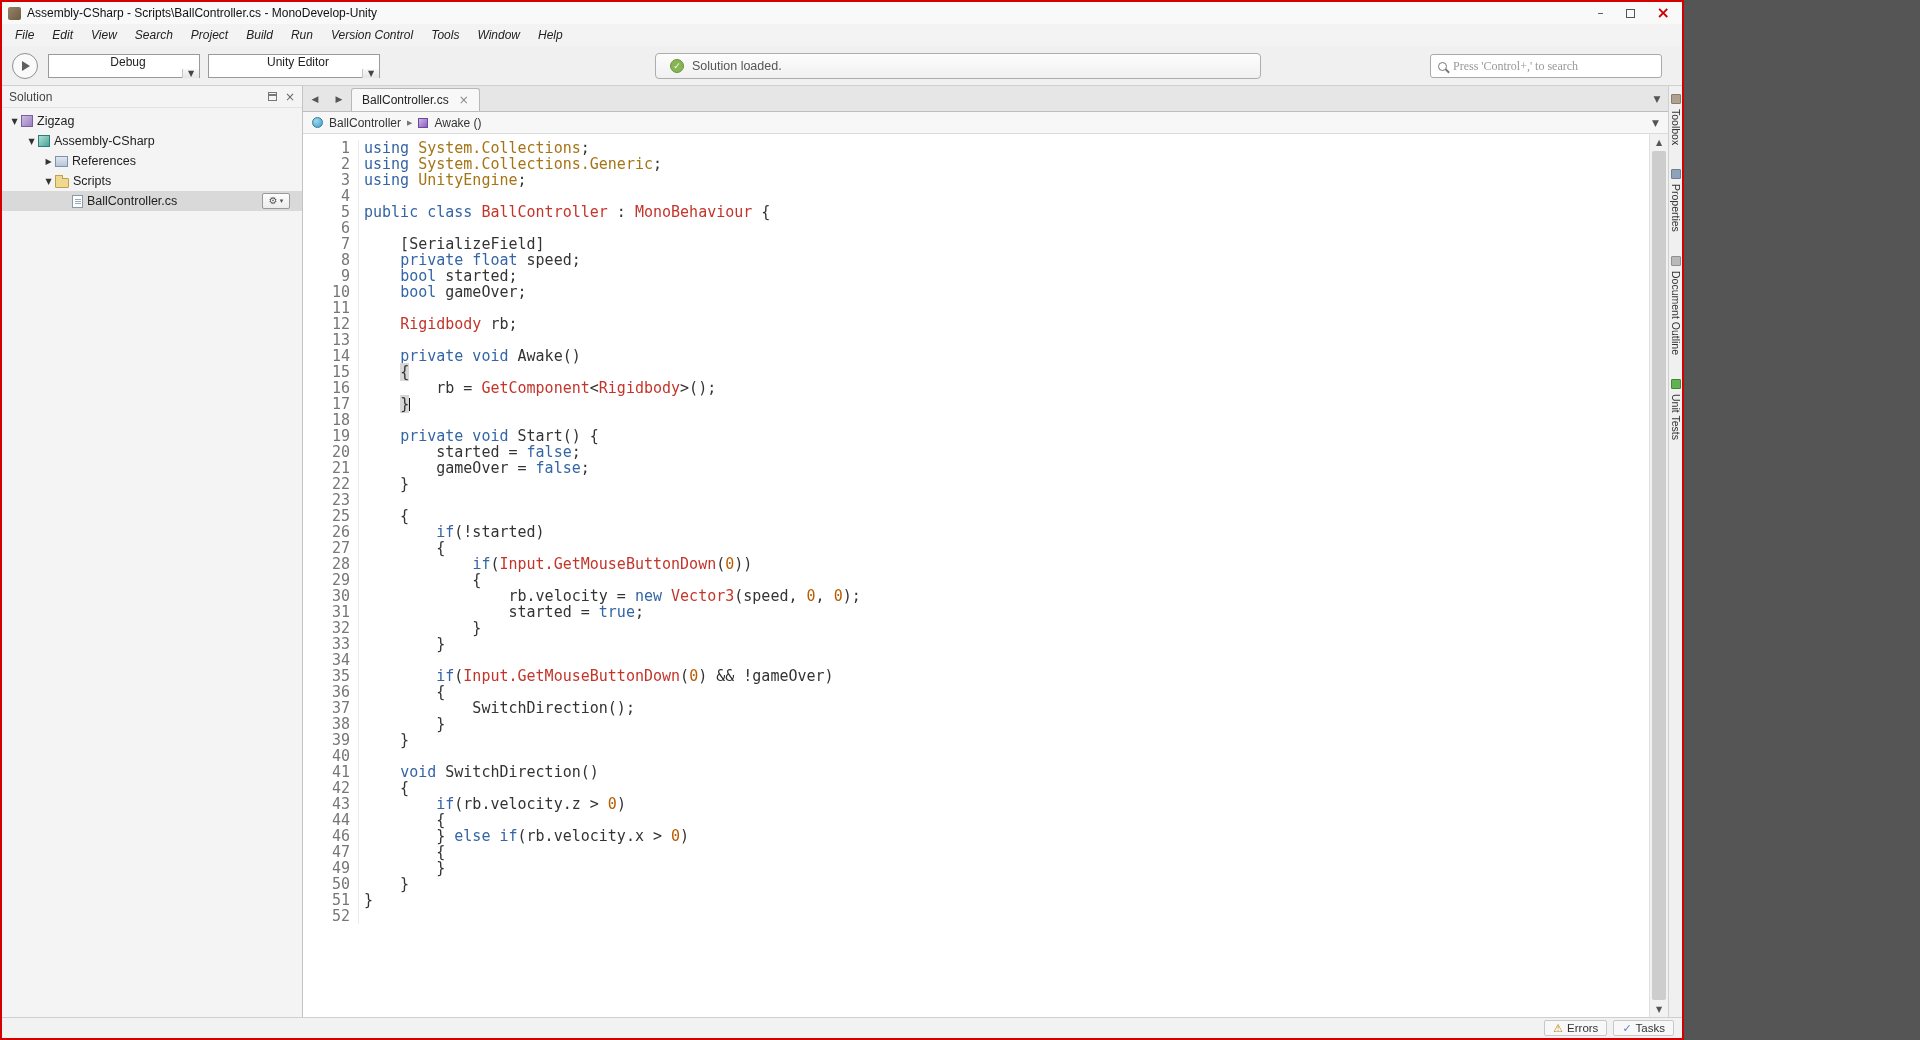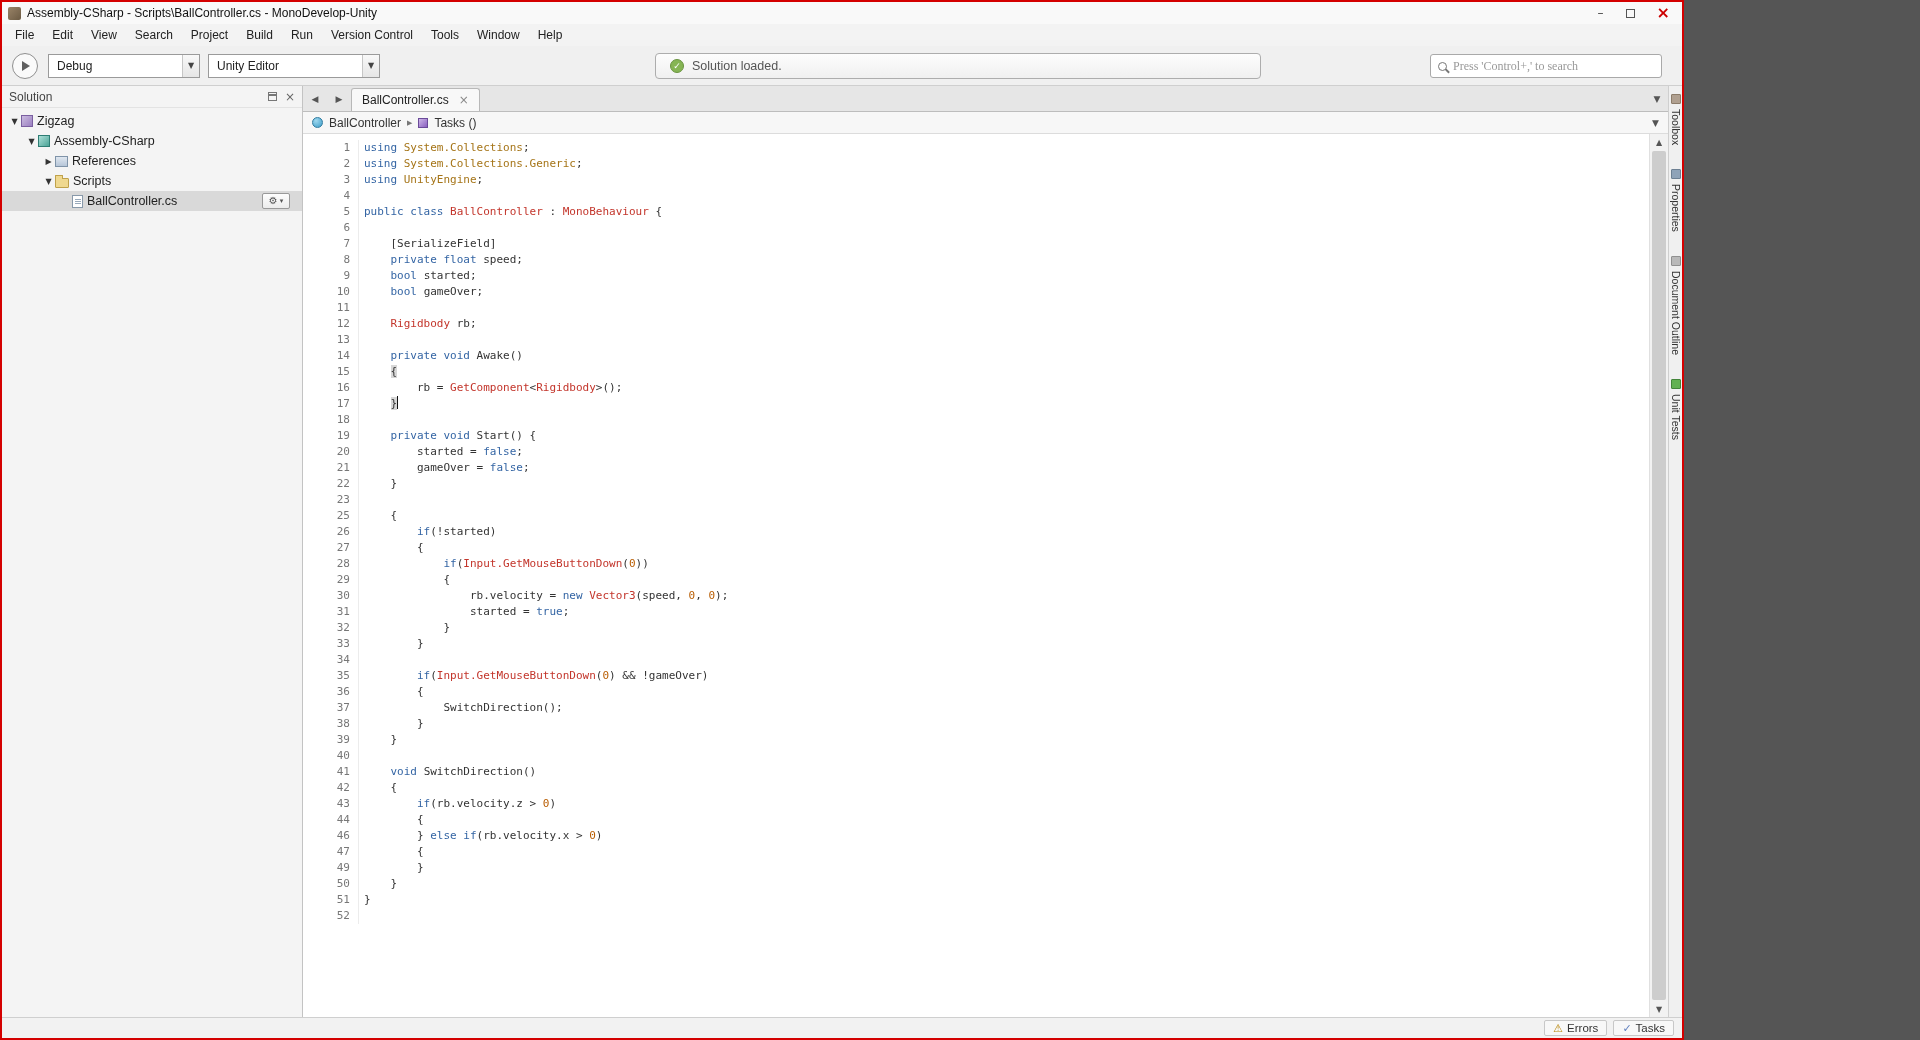--- a/index.html
+++ b/index.html
@@ -15,28 +15,28 @@
   
   .titlebar { height:22px; background:#f9f9f9; display:flex; align-items:center; padding:0 6px; }
   .app-icon { width:13px; height:13px; border-radius:2px; background:linear-gradient(135deg,#9a8468,#6b5a43); margin-right:6px; flex:none; }
   .win-title { font-size:12px; color:#111; white-space:nowrap; }
   .win-controls { margin-left:auto; display:flex; align-items:center; gap:22px; padding-right:6px; }
   .wc { font-size:12px; color:#444; cursor:default; line-height:1; }
   .wc-max { width:9px; height:9px; border:1px solid #555; display:inline-block; }
   .wc-close { color:#cc0000; font-size:16px; font-weight:bold; }
 
   
-  .menubar { height:22px; background:#f3f3f3; display:flex; align-items:stretch; padding-left:4px; }
+  .menubar { height:22px; background:#f3f3f3; display:flex; align-items:stretch; padding-left:4px;font-style:italic; }
   .menu-item { font-size:12px; color:#222; padding:0 9px; display:flex; align-items:center; }
 
   
   .toolbar { position:relative; height:40px; background:#f0f0f0; border-bottom:1px solid #cfcfcf; display:flex; align-items:center; padding-left:10px; }
   .play-btn { width:26px; height:26px; border-radius:50%; border:1px solid #8f8f8f; background:#fafafa; display:flex; align-items:center; justify-content:center; flex:none; }
   .play-tri { width:0; height:0; border-left:8px solid #5f5f5f; border-top:5px solid transparent; border-bottom:5px solid transparent; margin-left:2px; }
-  .combo { height:24px; border:1px solid #9a9a9a; background:#fff; display:flex; align-items:center; font-size:12px; color:#222; padding-left:8px; margin-left:10px; }
+  .combo { height:24px; border:1px solid #9a9a9a; background:#fff; display:flex; align-items:center; font-size:12px; color:#222; padding-left:8px; margin-left:10px;flex-direction:column; }
   .combo-debug { width:152px; }
   .combo-target { width:172px; margin-left:8px; }
   .combo-arrow { margin-left:auto; width:17px; height:100%; border-left:1px solid #c6c6c6; background:linear-gradient(#f8f8f8,#e6e6e6); display:flex; align-items:center; justify-content:center; font-size:8px; color:#444; }
   .status-box { position:absolute; left:653px; top:7px; width:606px; height:26px; border:1px solid #adadad; border-radius:4px; background:linear-gradient(#fdfdfd,#f0f0f0); display:flex; align-items:center; padding-left:14px; gap:8px; }
   .check-circle { width:14px; height:14px; border-radius:50%; background:#86b554; border:1px solid #6a9440; color:#fff; font-size:9px; display:flex; align-items:center; justify-content:center; flex:none; }
   .status-text { font-size:12.5px; color:#555; }
   .searchbox { position:absolute; right:20px; top:8px; width:232px; height:24px; border:1px solid #a9a9a9; border-radius:3px; background:#fff; display:flex; align-items:center; padding:0 7px; gap:6px; }
   .mag { width:9px; height:9px; border:1.5px solid #777; border-radius:50%; position:relative; flex:none; }
   .mag::after { content:""; position:absolute; width:5px; height:1.5px; background:#777; transform:rotate(45deg); right:-4px; bottom:-2px; }
   .searchbox input { border:none; outline:none; flex:1; font-size:12px; color:#333; font-family:Liberation Serif, serif; background:transparent; }
@@ -76,21 +76,21 @@
   .tab { margin-top:2px; background:#f8f8f8; border:1px solid #b8b8b8; border-bottom:none; border-radius:3px 3px 0 0; display:flex; align-items:center; gap:10px; padding:0 10px; font-size:12px; color:#222; }
   .tab-close { color:#888; font-size:12px; line-height:1; }
   .tab-dd { margin-left:auto; width:22px; display:flex; align-items:center; justify-content:center; font-size:9px; color:#555; font-family:"DejaVu Sans",sans-serif; }
   .breadcrumb { height:22px; background:#f7f7f7; border-bottom:1px solid #dcdcdc; display:flex; align-items:center; padding:0 9px; gap:6px; font-size:12px; color:#333; }
   .icon-class { width:11px; height:11px; border-radius:50%; background:radial-gradient(circle at 35% 30%, #9fd8ef, #3d9dc8); border:1px solid #2f7ba0; flex:none; }
   .icon-method { width:10px; height:10px; background:linear-gradient(135deg,#cdb6e8,#8a5fc0); border:1px solid #6a4a99; flex:none; }
   .bc-sep { font-size:7px; color:#777; font-family:"DejaVu Sans",sans-serif; }
   .bc-dd { margin-left:auto; font-size:9px; color:#555; font-family:"DejaVu Sans",sans-serif; }
 
   .code-wrap { position:relative; flex:1; background:#fff; overflow:hidden; }
-  .code { position:absolute; left:0; top:0; right:19px; bottom:0; padding-top:6px; font-family:"DejaVu Sans Mono", monospace; font-size:11px; overflow:hidden; }
+  .code { position:absolute; left:0; top:0; right:19px; bottom:0; padding-top:6px; font-family:"DejaVu Sans Mono", monospace; font-size:15px; overflow:hidden; }
   .code-line { height:16px; line-height:16px; white-space:pre; }
   .ln { display:inline-block; width:56px; padding-right:8px; text-align:right; color:#777; border-right:1px solid #ececec; }
   .lc { margin-left:5px; }
   .tok-p { color:#333; }
   .tok-k { color:#3465a4; }
   .tok-t { color:#c3352b; }
   .tok-n { color:#a57417; }
   .tok-m { color:#b85c00; }
   .tok-b { color:#333; background:#d7d7d7; }
   .caret { display:inline-block; width:1px; height:13px; background:#111; vertical-align:-2px; }
@@ -224,21 +224,21 @@
         </div>
         <span class="tab-dd">
             <span>▼</span>
           </span>
       </div>
       <div class="breadcrumb">
         <span class="icon-class"></span>
         <span>BallController</span>
         <span class="bc-sep">▶</span>
         <span class="icon-method"></span>
-        <span>Tasks ()</span>
+        <span>Awake ()</span>
         <span class="bc-dd">▼</span>
       </div>
       <div class="code-wrap">
         <div class="code">
             <div class="code-line"><span class="ln">1</span><span class="lc"><span class="tok tok-k">using </span><span class="tok tok-n">System.Collections</span><span class="tok tok-p">;</span></span></div>
             <div class="code-line"><span class="ln">2</span><span class="lc"><span class="tok tok-k">using </span><span class="tok tok-n">System.Collections.Generic</span><span class="tok tok-p">;</span></span></div>
             <div class="code-line"><span class="ln">3</span><span class="lc"><span class="tok tok-k">using </span><span class="tok tok-n">UnityEngine</span><span class="tok tok-p">;</span></span></div>
             <div class="code-line"><span class="ln">4</span><span class="lc"></span></div>
             <div class="code-line"><span class="ln">5</span><span class="lc"><span class="tok tok-k">public class </span><span class="tok tok-t">BallController</span><span class="tok tok-p"> : </span><span class="tok tok-t">MonoBehaviour</span><span class="tok tok-p"> {</span></span></div>
             <div class="code-line"><span class="ln">6</span><span class="lc"></span></div>

